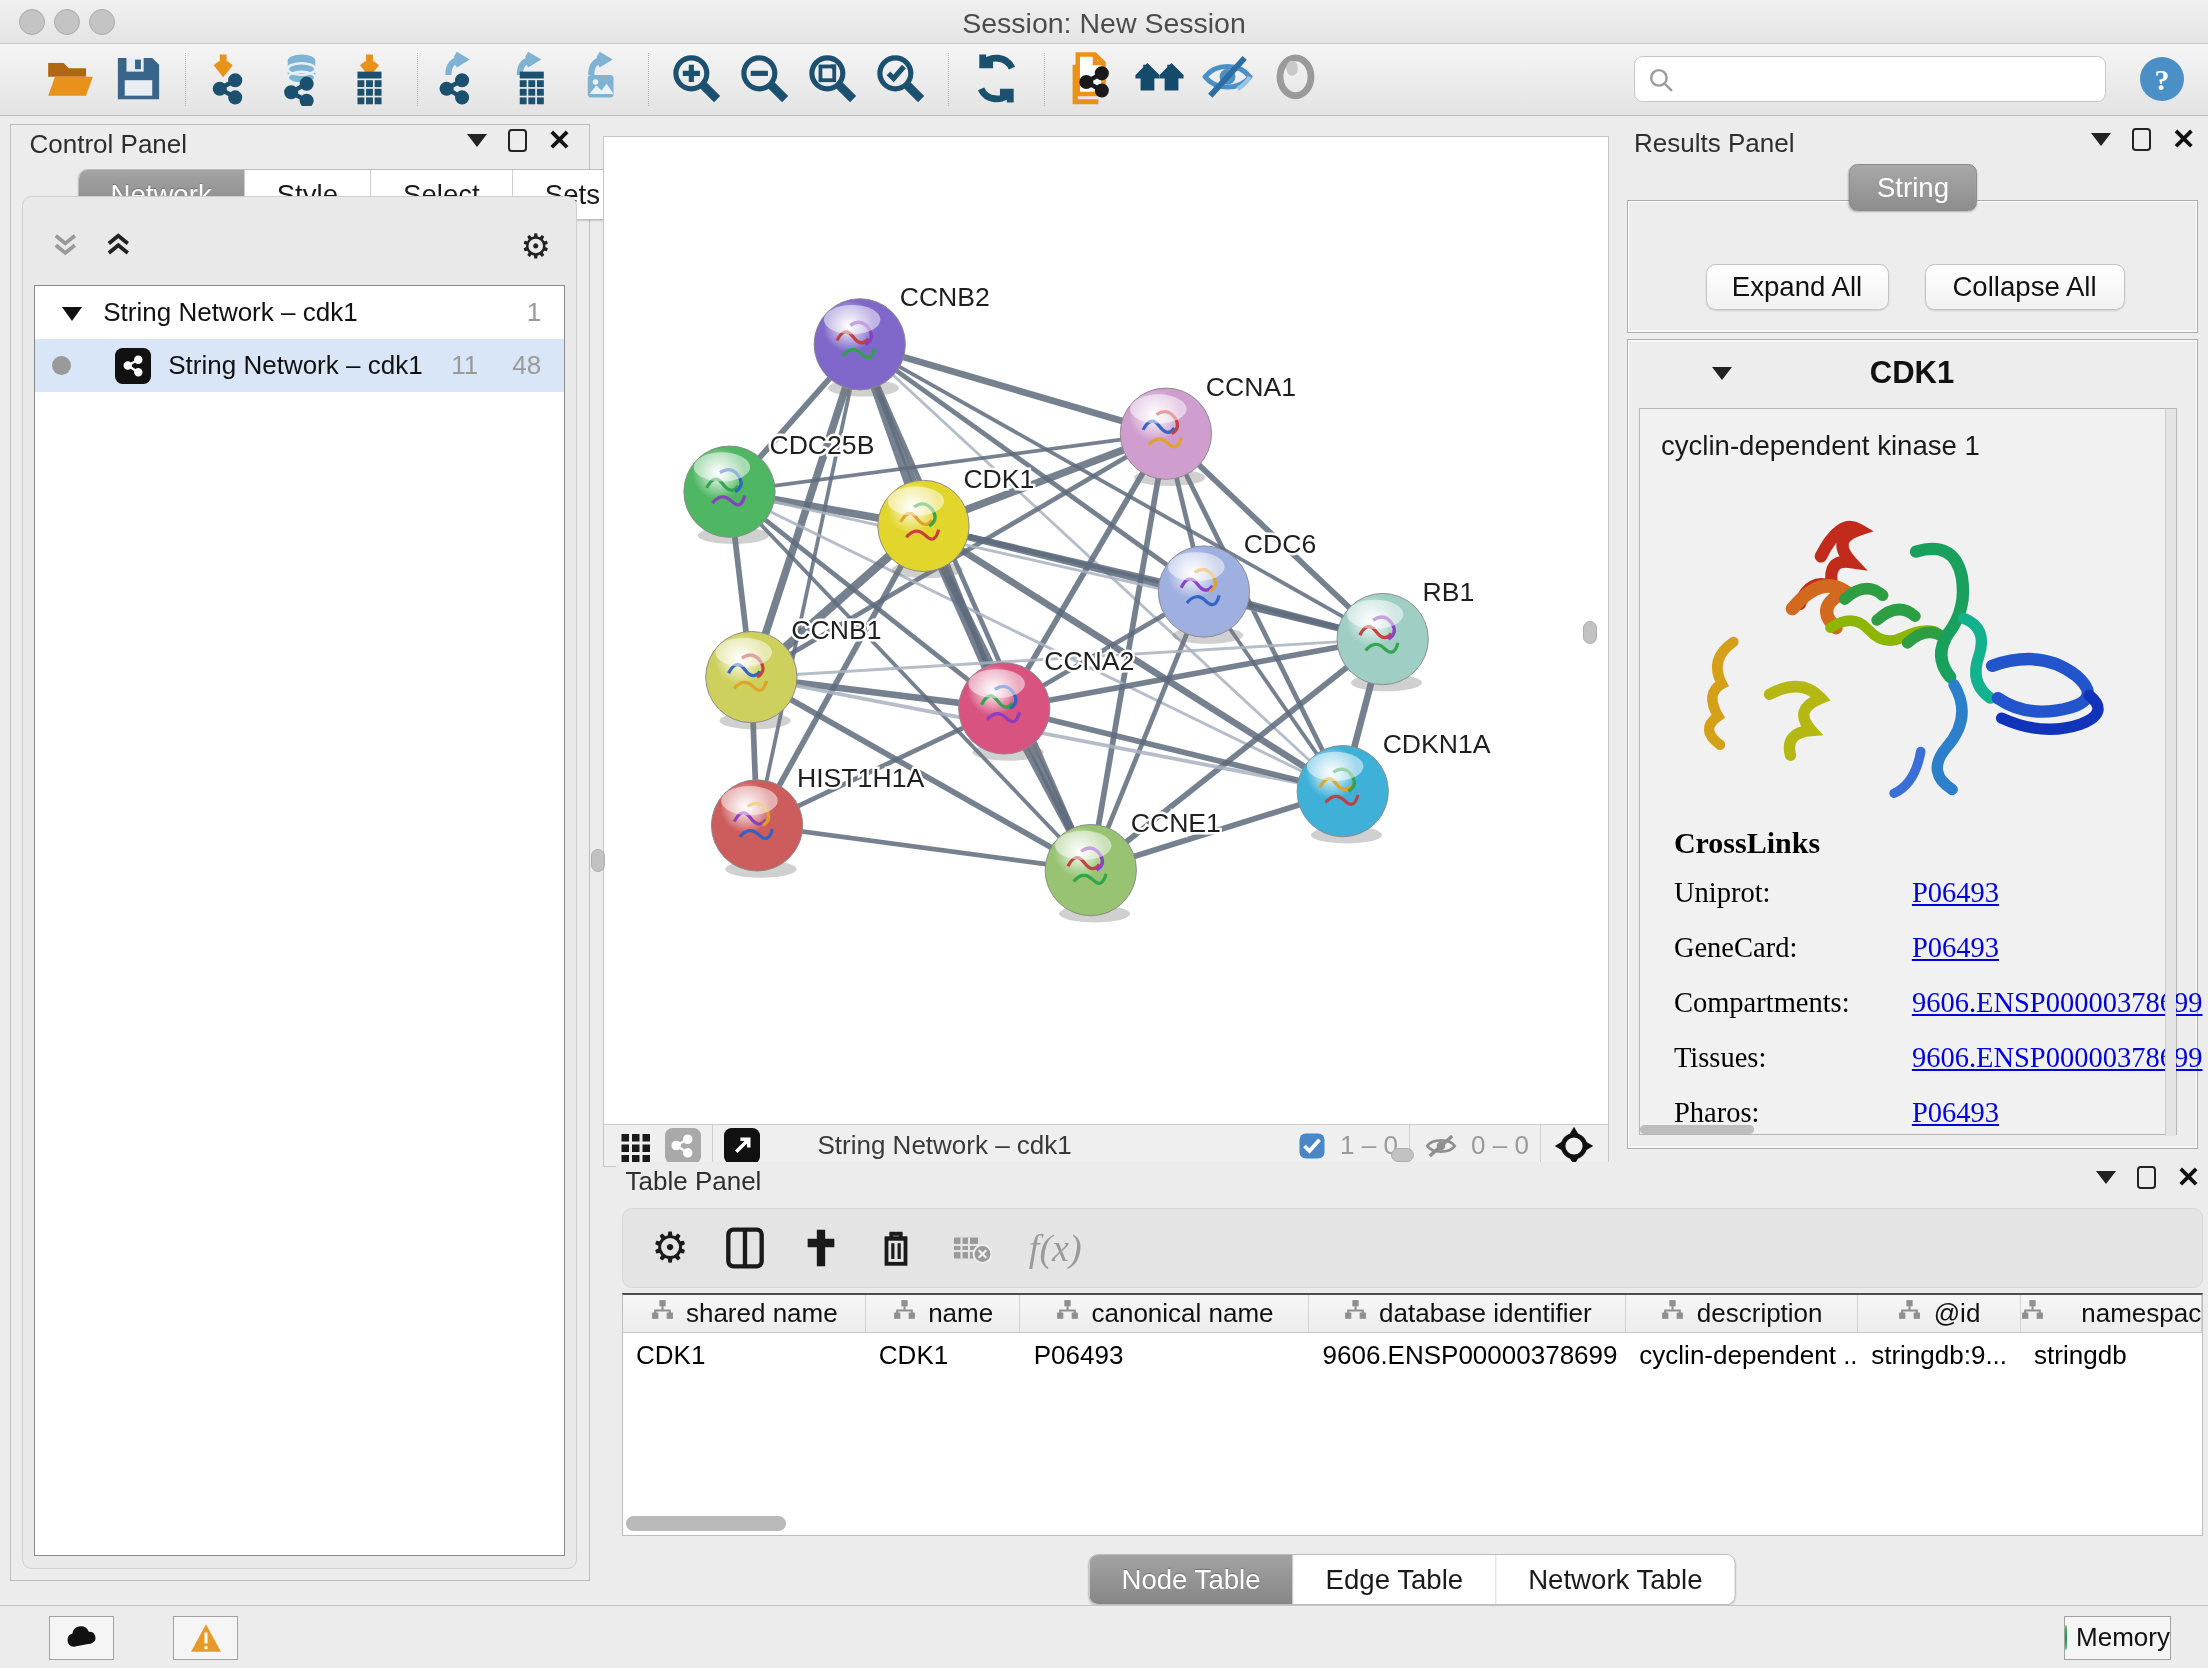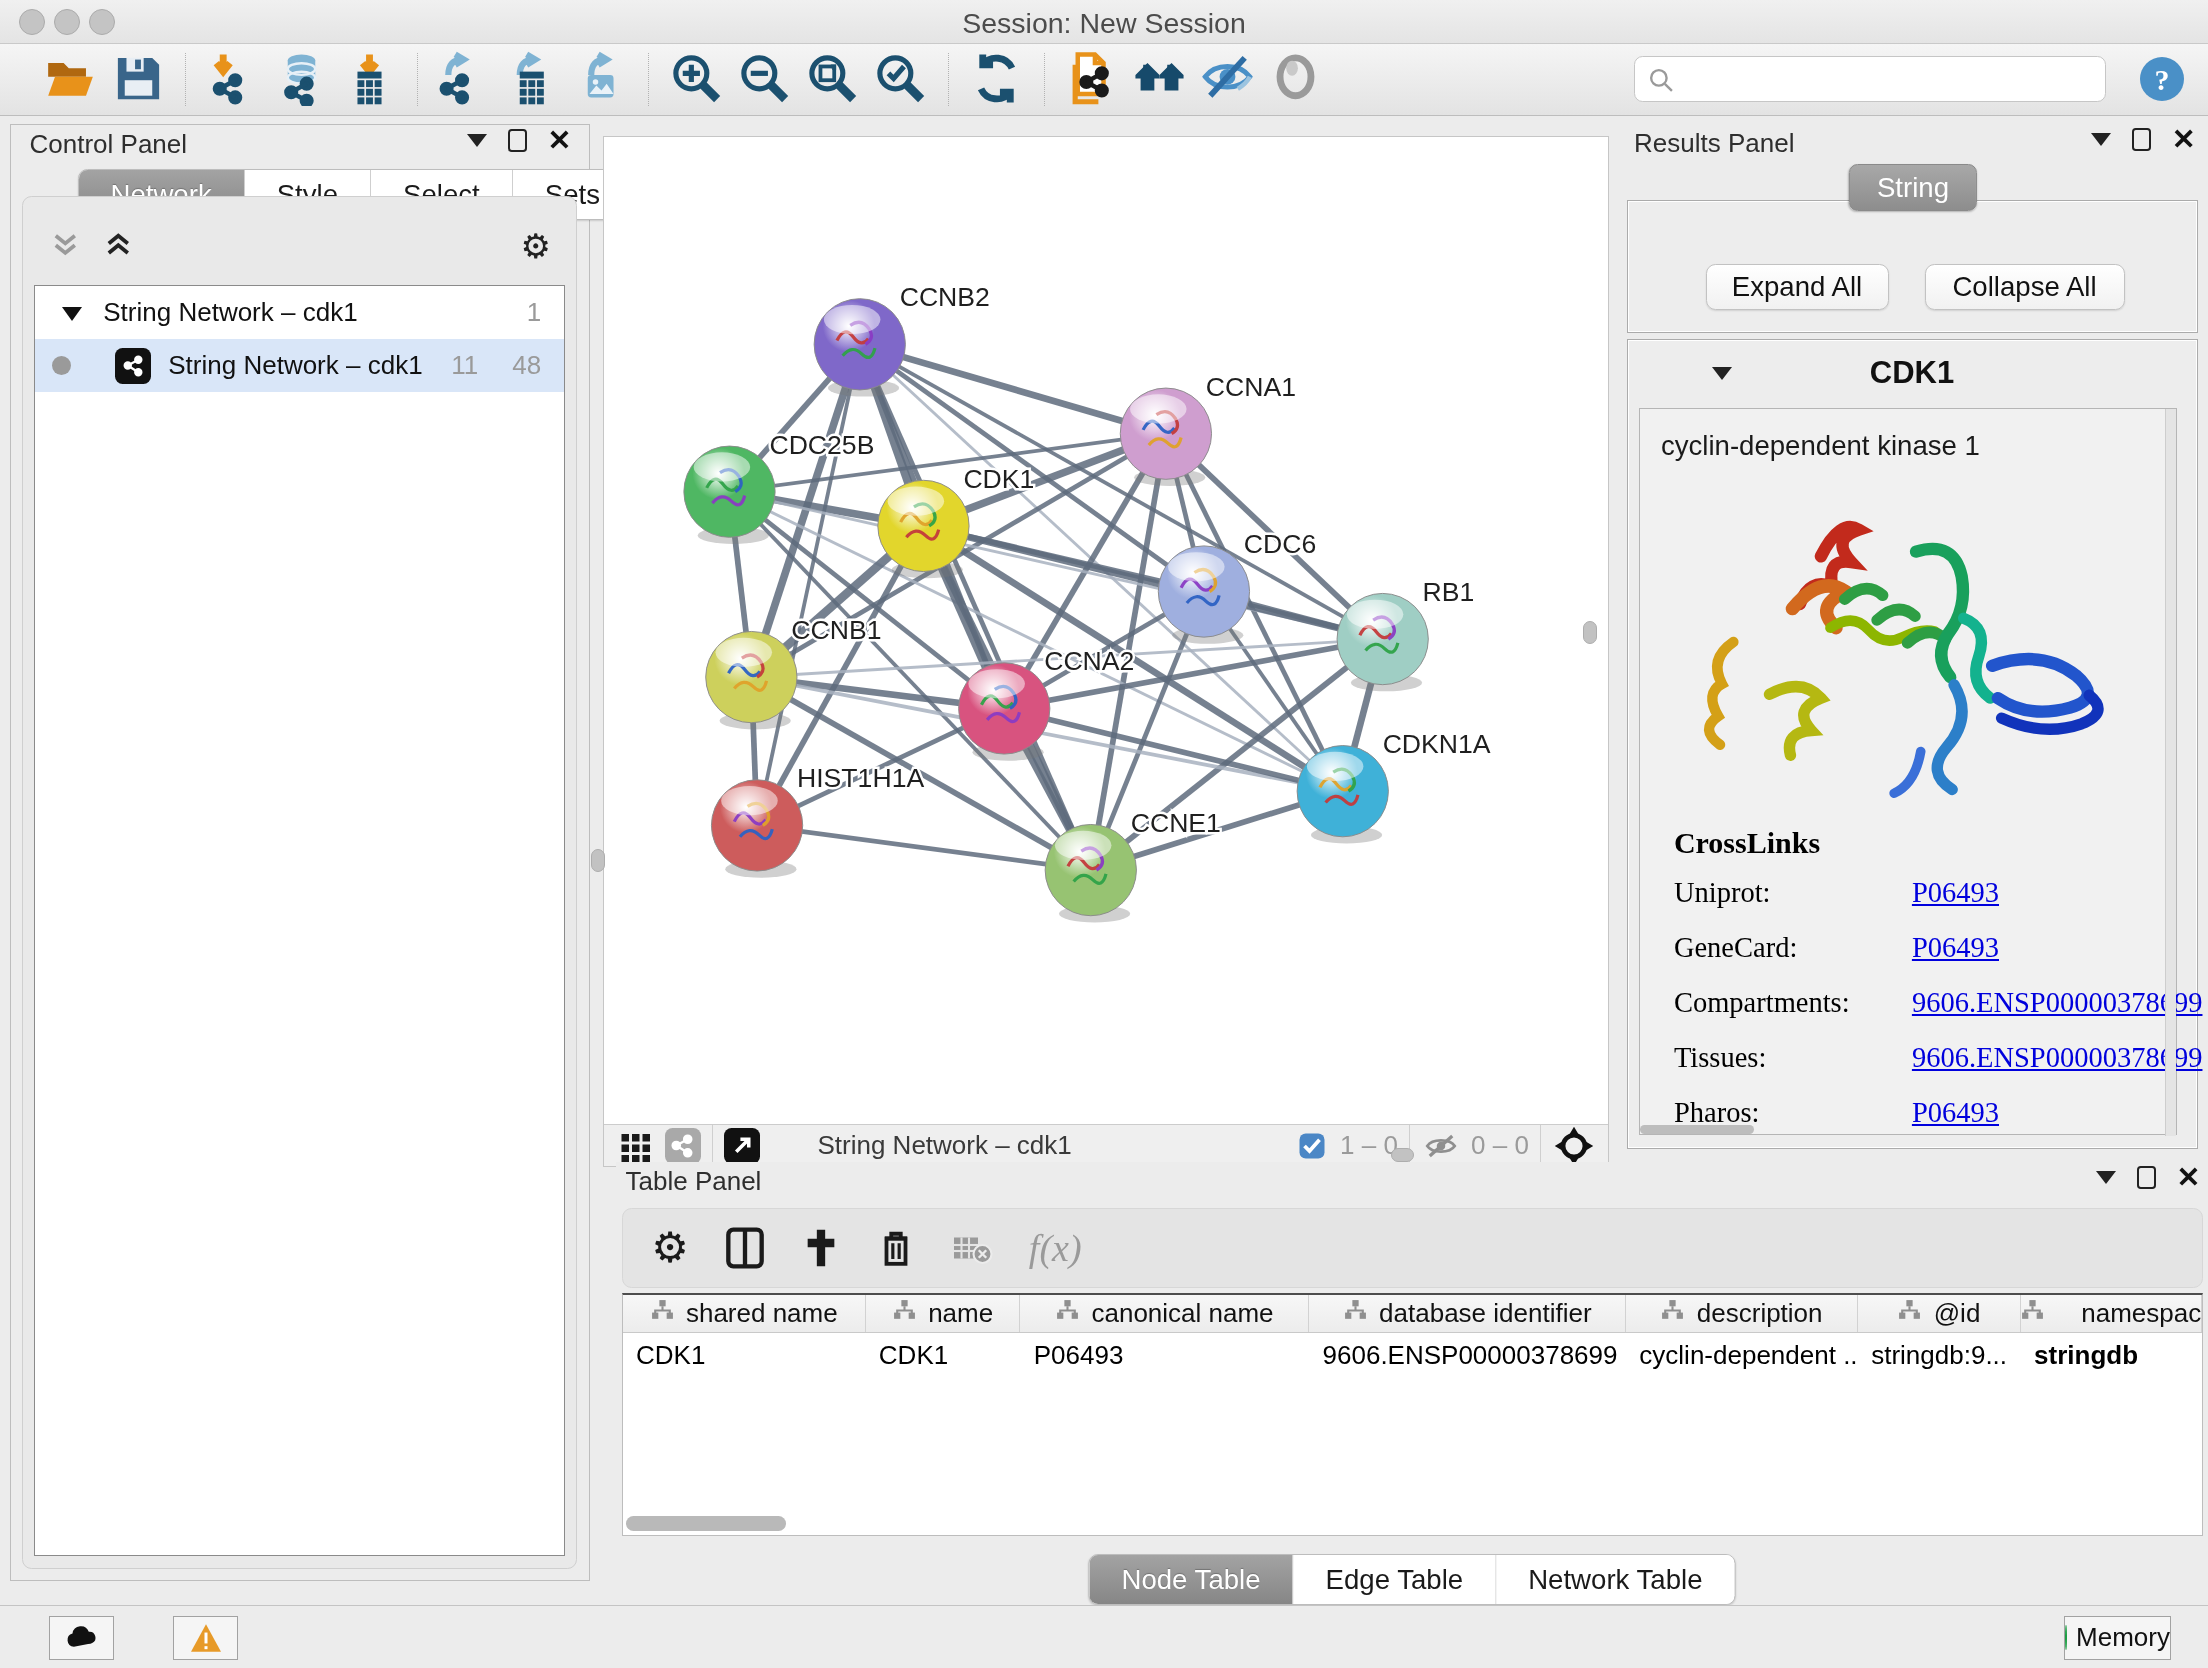--- a/index.html
+++ b/index.html
@@ -835,21 +835,21 @@
           <span>namespac</span>
         </div>
       </div>
     <div id="tp-row">
         <div class="cell" style="width: 243px;">CDK1</div>
         <div class="cell" style="width: 155px;">CDK1</div>
         <div class="cell" style="width: 289px;">P06493</div>
         <div class="cell" style="width: 317px;">9606.ENSP00000378699</div>
         <div class="cell" style="width: 232px;">cyclin-dependent ...</div>
         <div class="cell" style="width: 163px;">stringdb:9...</div>
-        <div class="cell" style="width: 181px; font-weight: bold;">stringdb</div>
+        <div class="cell" style="width: 181px;">stringdb</div>
       </div>
   </div>
   <div id="tp-hscroll"></div>
   <div id="tp-tabs" class="seg">
       <button class="seg-btn sel">Node Table</button>
       <button class="seg-btn">Edge Table</button>
       <button class="seg-btn">Network Table</button>
     </div>
 </div>
 

